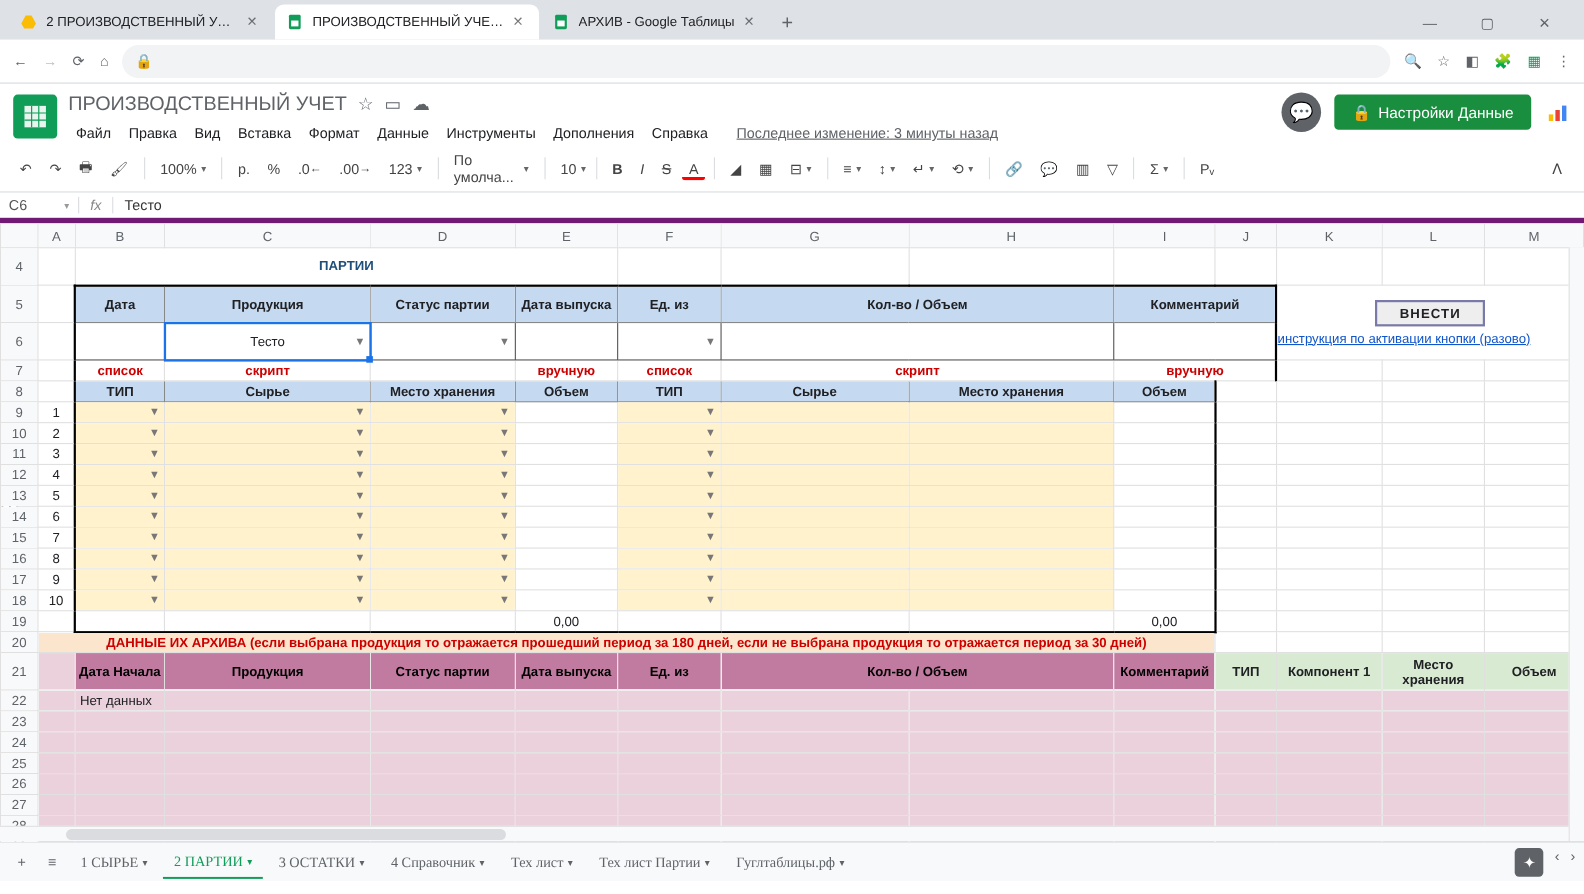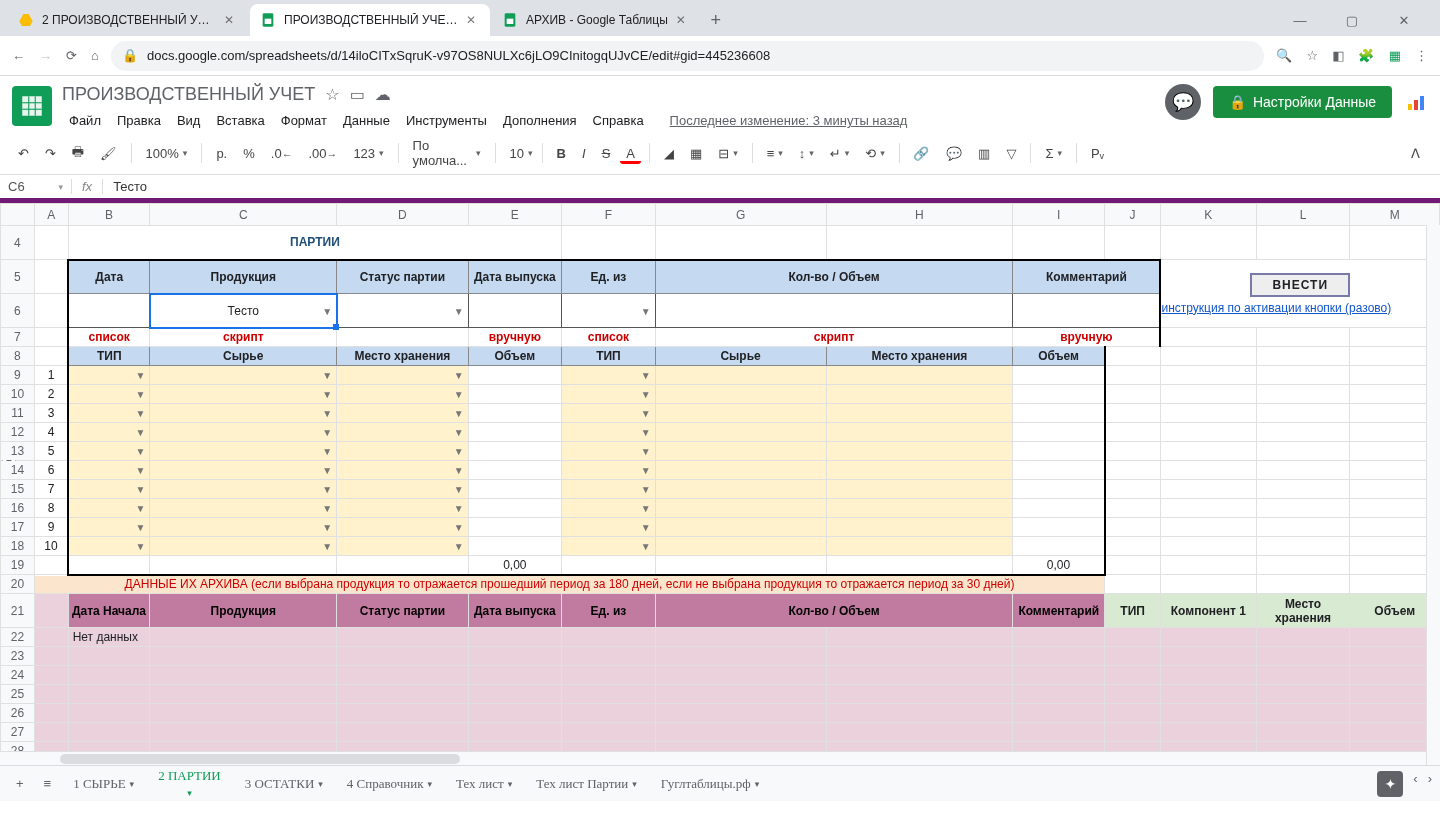--- a/index.html
+++ b/index.html
@@ -96,33 +96,33 @@
 .border-outer-b { border-bottom:2px solid #000 !important; }
 .dd-cell { text-align:center; }
 .dd-arrow { position:absolute; right:4px; top:50%; transform:translateY(-50%); color:#777; font-size:10px; }
 .active-cell { outline:2px solid #1a73e8; outline-offset:-1px; }
 .active-handle { position:absolute; right:-3px; bottom:-3px; width:6px; height:6px; background:#1a73e8; }
 .red-small { color:#c00; font-size:11px; font-weight:bold; }
 .cream { background:#fff2cc; }
 .pink { background:#ead1dc; }
 .pink-hdr { background:#c27ba0; color:#000; font-weight:bold; }
 .green-hdr { background:#d9ead3; font-weight:bold; }
-.red-band { background:#fce5cd; color:#c00; font-weight:normal; }
+.red-band { background:#fce5cd; color:#c00; font-weight:bold; }
 
 .side-box { border:2px solid #000; padding:6px 10px; }
 .vnesti-btn { display:inline-block; background:#eee; border:2px solid #7a7aa8; padding:3px 20px; font-weight:bold; letter-spacing:1px; cursor:pointer; }
 .instr-link { color:#1155cc; text-decoration:underline; font-size:12px; cursor:pointer; text-align:left; display:block; margin-top:4px; }
 
 .expand-btn { position:absolute; left:2px; top:250px; width:14px; height:14px; background:#fff; border:1px solid #bbb; display:flex; align-items:center; justify-content:center; font-size:10px; color:#666; cursor:pointer; }
 
 
 .footer { display:flex; align-items:center; height:36px; border-top:1px solid #dadce0; padding:0 8px; gap:4px; font-size:13px; background:#f8f9fa; }
 .footer .ft-btn { padding:4px 8px; cursor:pointer; color:#5f6368; }
 .sheet-tab { padding:6px 10px; display:flex; align-items:center; gap:4px; cursor:pointer; color:#5f6368; border-radius:4px 4px 0 0;font-family:Liberation Serif, serif; }
-.sheet-tab.active { color:#0f9d58; border-bottom:2px solid #0f9d58; font-weight:500;flex-direction:column; }
+.sheet-tab.active { color:#0f9d58; border-bottom:2px solid #0f9d58; font-weight:500; }
 .sheet-tab .dd { font-size:9px; }
 .footer-right { margin-left:auto; display:flex; gap:10px; color:#5f6368; }
 .explore-btn { background:#5f6368; color:#fff; width:26px; height:26px; border-radius:4px; display:flex; align-items:center; justify-content:center; font-size:14px; }
 
 .scrollbar-v { position:absolute; right:0; top:22px; bottom:0; width:14px; background:#f8f9fa; border-left:1px solid #e0e0e0; }
 .scrollbar-h { position:absolute; left:0; right:14px; bottom:0; height:14px; background:#f8f9fa; border-top:1px solid #e0e0e0; }
 .sb-thumb-h { position:absolute; left:60px; width:400px; height:10px; top:2px; background:#dadce0; border-radius:5px; }
 </style>
 </head>
 <body>
@@ -161,21 +161,20 @@
   </div>
   <div class="addr-bar">
     <div class="nav-icons">
       <span>←</span>
       <span style="opacity:.4">→</span>
       <span>⟳</span>
       <span>⌂</span>
     </div>
     <div class="url-box">
       <span class="lock">🔒</span>
-      <span>docs.google.com/spreadsheets/d/14iloCITxSqruK-v97OS8NULXc6jLO9CInitogqUJvCE/edit#gid=445236608</span>
     </div>
     <div class="ext-icons">
       <span>🔍</span>
       <span>☆</span>
       <span>◧</span>
       <span>🧩</span>
       <span style="color:#0f9d58">▦</span>
       <span>⋮</span>
     </div>
   </div>

